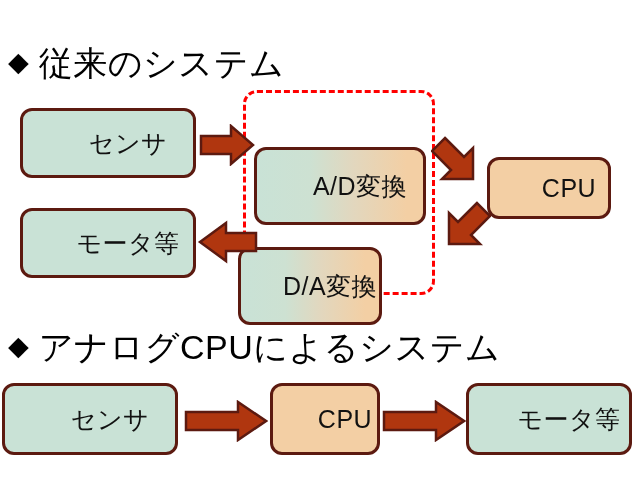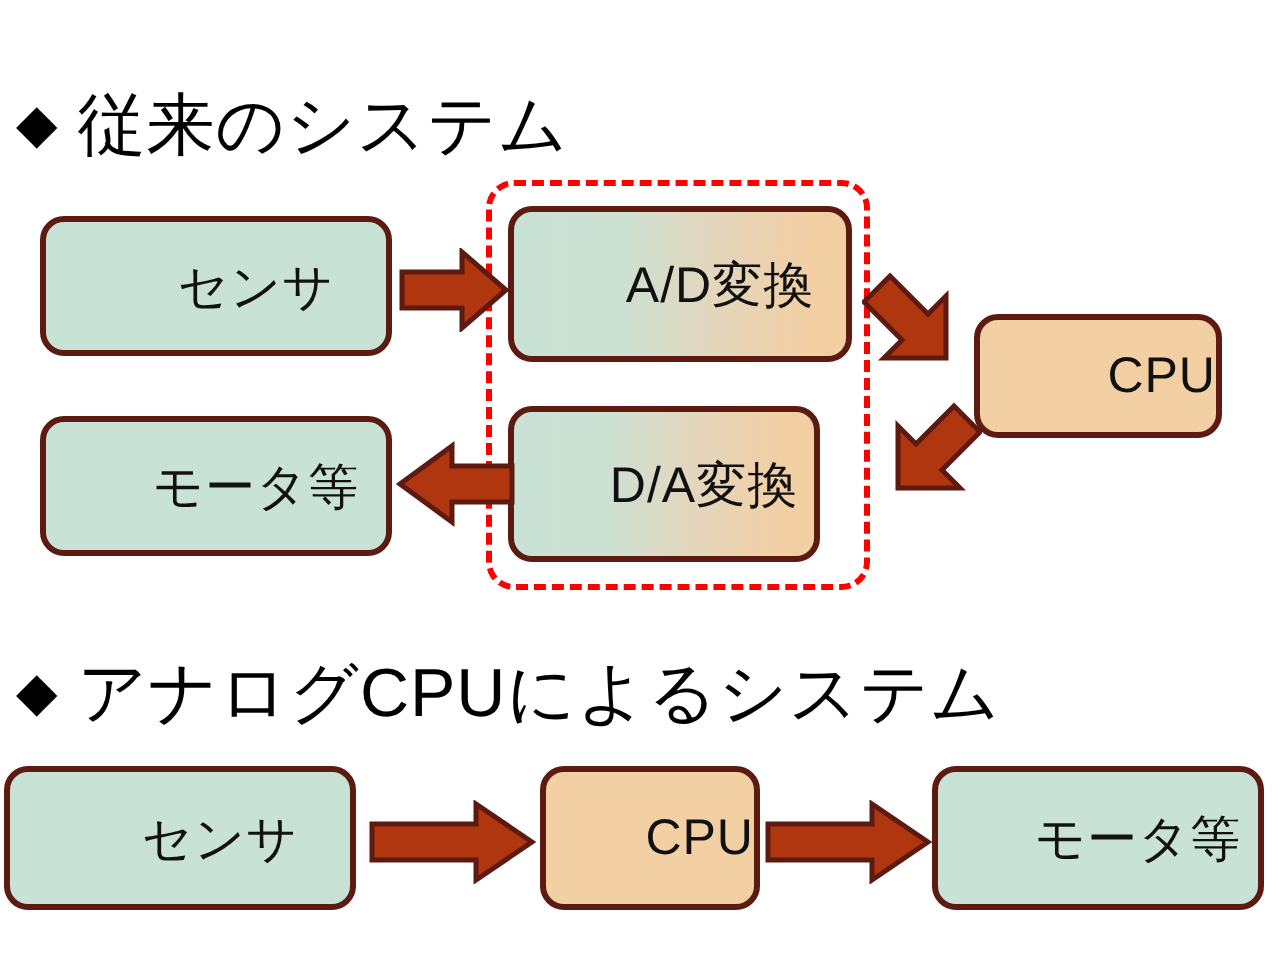--- a/index.html
+++ b/index.html
@@ -54,29 +54,29 @@
     display: flex;
     align-items: center;
     justify-content: center;
     color: #111111;
     font-size: 25px;
     letter-spacing: 0.5px;
     white-space: nowrap;
     padding-left: 40px;
   }
   .box.green  { background: #C9E2D6; }
-  .box.peach  { background: #F3CFA4; justify-content: flex-end; }
-  .box.grad   { background: linear-gradient(to right, #C9E2D6 0%, #CDE1D2 32%, #E2D7BE 58%, #F3CFA4 90%, #F3CFA4 100%); }
+  .box.peach  { background: #F3CFA4; }
+  .box.grad   { background: linear-gradient(to right, #C9E2D6 0%, #CDE1D2 32%, #E2D7BE 58%, #F3CFA4 90%, #F3CFA4 100%); margin-top: 44px; }
 
   
   #box-sensor-top   { left: 20px;  top: 108px; width: 176px; height: 70px; }
   #box-ad           { left: 254px; top: 103px; width: 172px; height: 78px; }
   #box-cpu-top      { left: 487px; top: 157px; width: 124px; height: 62px; }
   #box-motor-top    { left: 20px;  top: 208px; width: 176px; height: 70px; }
-  #box-da           { left: 254px; top: 203px; width: 156px; height: 78px; }
+  #box-da           { left: 238px; top: 203px; width: 144px; height: 78px; }
 
   
   #box-sensor-bot   { left: 2px;   top: 383px; width: 176px; height: 72px; }
   #box-cpu-bot      { left: 270px; top: 383px; width: 110px; height: 72px; }
   #box-motor-bot    { left: 466px; top: 383px; width: 166px; height: 72px; }
 
   
   #dashed-group {
     position: absolute;
     left: 243px;

